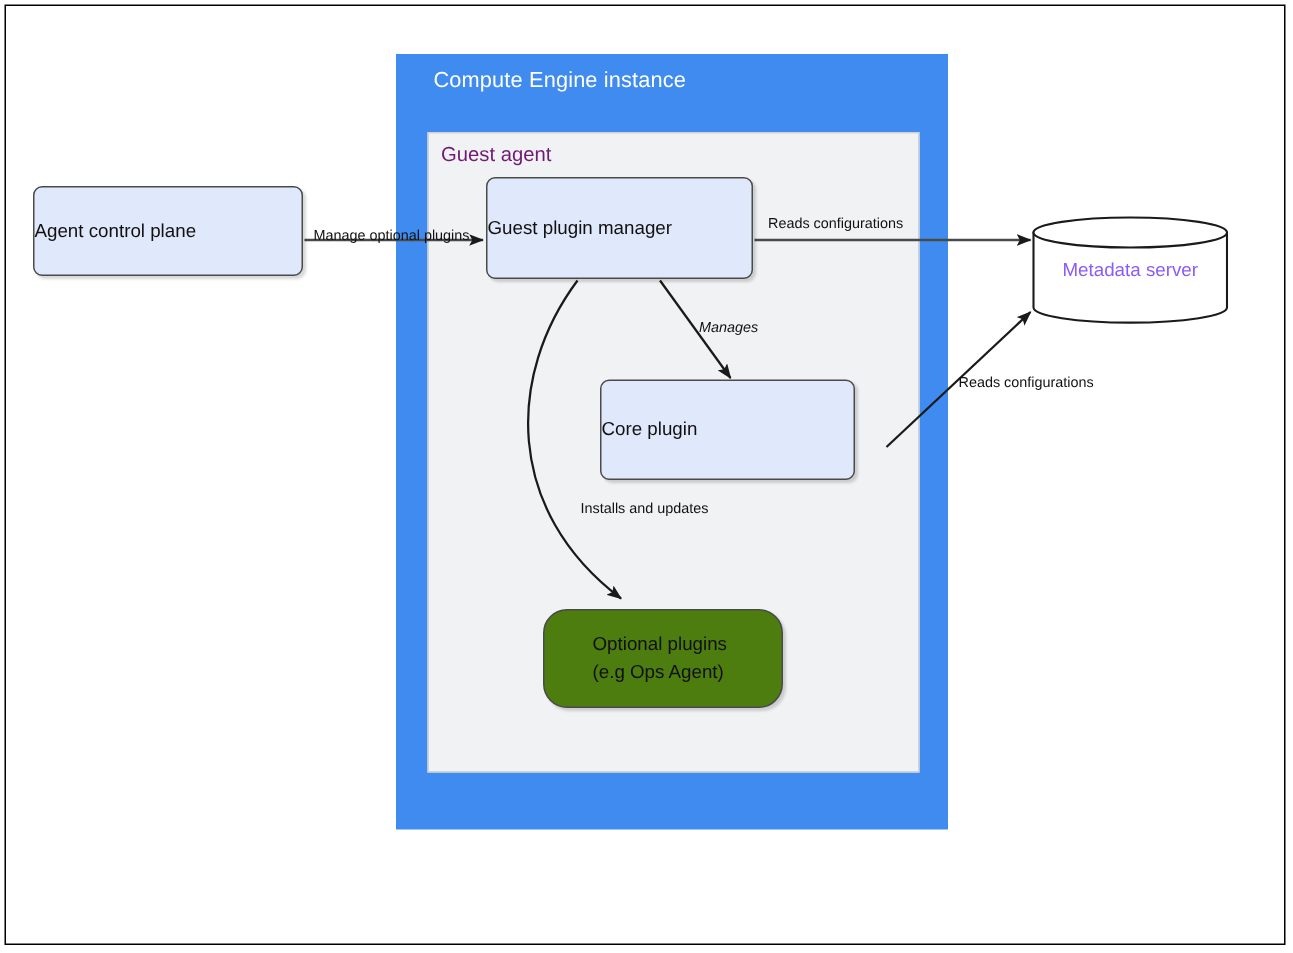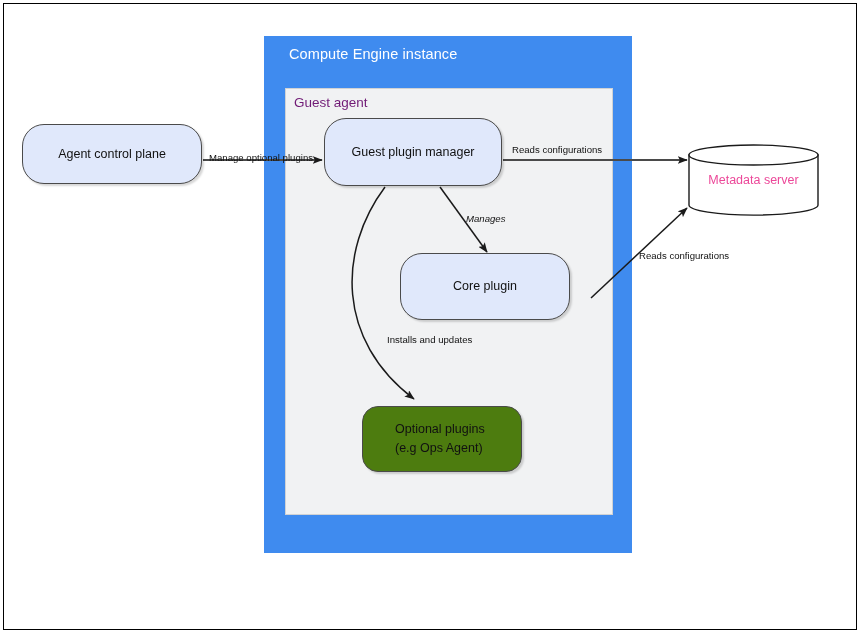--- a/index.html
+++ b/index.html
@@ -60,25 +60,25 @@
     top: 95px;
     font-size: 13.5px;
     color: #701a75;
     white-space: nowrap;
   }
   
   .node {
     position: absolute;
     box-sizing: border-box;
     border: 1.4px solid #4a4a4a;
-    border-radius: 22px;
+    border-radius: 6px;
     box-shadow: 2px 2px 2px rgba(0,0,0,0.16);
     display: flex;
     align-items: center;
-    justify-content: center;
+    justify-content: flex-start;
     font-size: 12.5px;
     color: #111111;
     line-height: 1.5;
   }
   .node.blue  { background: #E0E8FB; }
   .node.yellow{ background: #4d7c0f; }
 
   .node-agent-control-plane {
     left: 22px; top: 124px; width: 180px; height: 60px;
   }
@@ -99,21 +99,21 @@
   
   .cylinder {
     position: absolute;
     left: 688px; top: 144px; width: 131px; height: 72px;
   }
   .cylinder svg { display: block; }
   .cylinder-label {
     position: absolute;
     left: 0; top: 0; width: 131px; height: 72px;
     display: flex; align-items: center; justify-content: center;
-    font-size: 12.5px; color: #ec4899;
+    font-size: 12.5px; color: #8b5cf6;
   }
 
   
   .edge-label {
     position: absolute;
     font-size: 9.6px;
     color: #111111;
     white-space: nowrap;
   }
   .lbl-manage-optional { left: 209px; top: 152px; }

